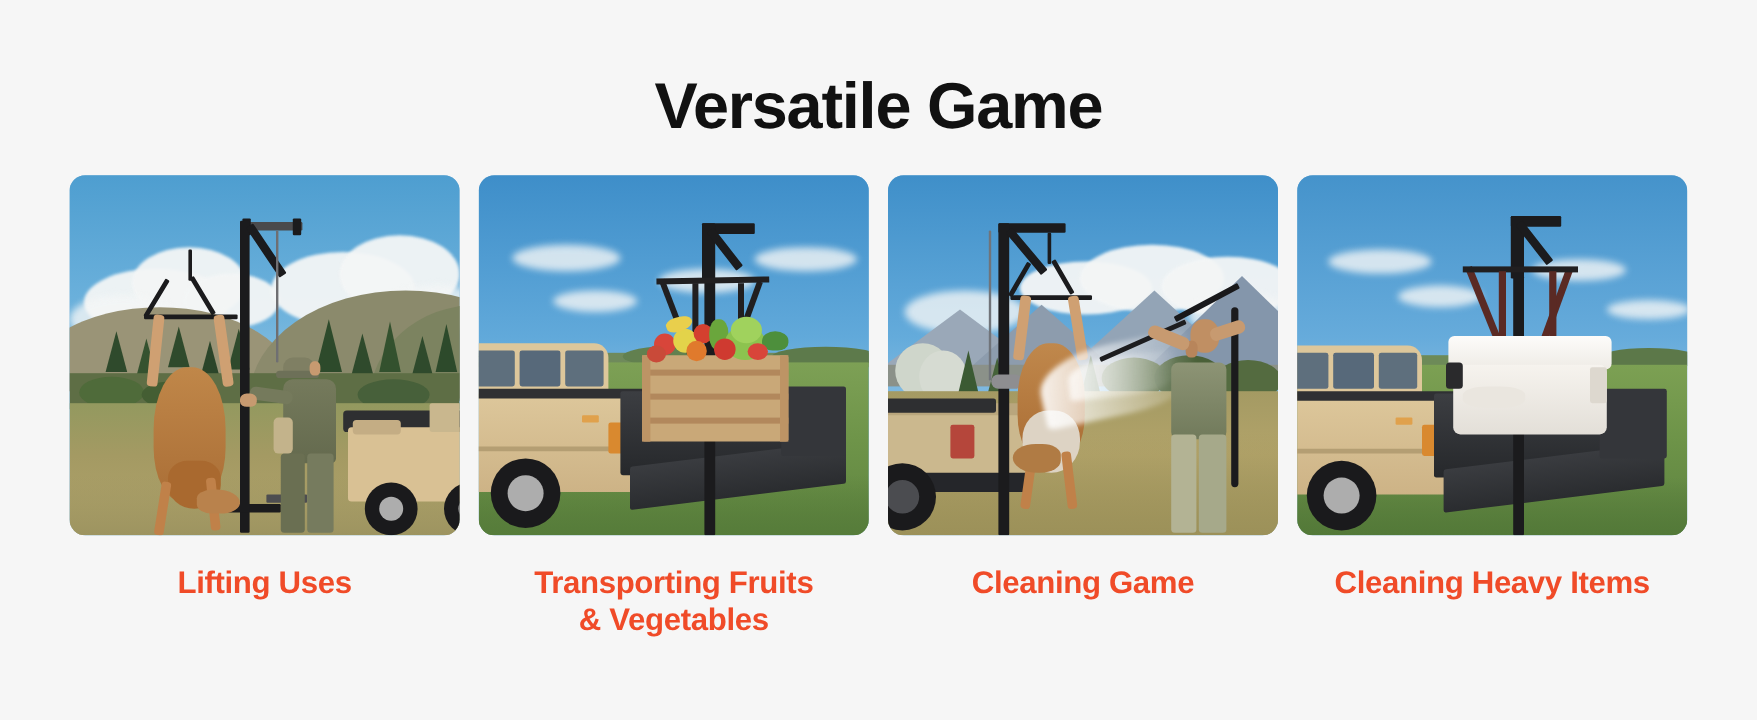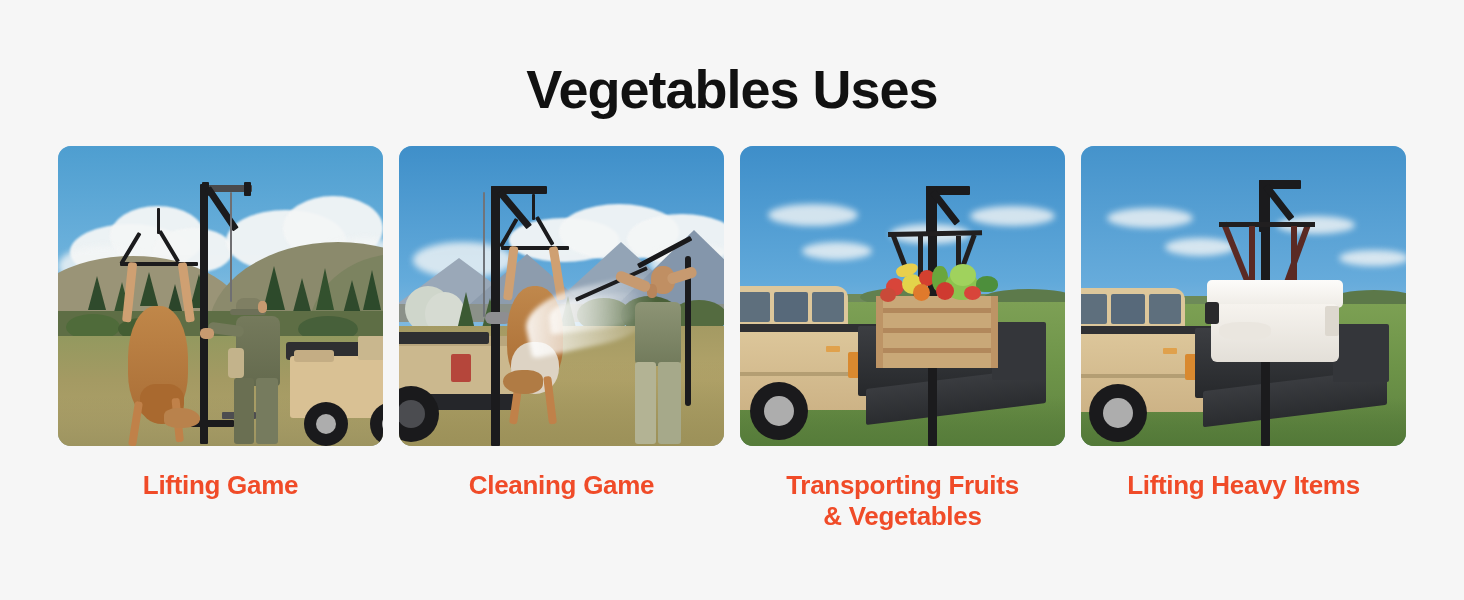--- a/index.html
+++ b/index.html
@@ -153,21 +153,21 @@
   .cooler-lid { position: absolute; background: #fbfaf8; border-radius: 5px; }
   .bed { position: absolute; background: #2f3033; border-radius: 2px; }
   .tailgate { position: absolute; background: #303134; border-radius: 2px; }
 </style>
 </head>
 <body>
 
 <div class="page">
 
   <div class="header">
-    <h1 class="title">Vegetables Uses</h1>
+    <h1 class="title">Versatile Game</h1>
   </div>
 
   <div class="cards">
 
     <div class="card">
       <div class="photo">
         <div class="layer sky"></div>
 
         <div class="cloud" style="left:12px; top:78px; width:120px; height:56px;"></div>
         <div class="cloud" style="left:52px; top:60px; width:95px; height:60px;"></div>
@@ -237,95 +237,21 @@
           <div class="camo" style="left:172px; top:163px; width:36px; height:6px; border-radius:3px; background:#6d7058;"></div>
           <div class="skin" style="left:200px; top:155px; width:9px; height:12px;"></div>
           <div class="camo" style="left:178px; top:170px; width:44px; height:70px; border-radius:8px 8px 4px 4px; background:linear-gradient(#757a5c,#646a4e);"></div>
           <div class="camo" style="left:150px; top:178px; width:36px; height:11px; border-radius:5px; background:#757a5c; transform:rotate(8deg);"></div>
           <div class="skin" style="left:142px; top:182px; width:14px; height:11px;"></div>
           <div class="camo" style="left:176px; top:232px; width:20px; height:66px; border-radius:3px; background:#6a6f52;"></div>
           <div class="camo" style="left:198px; top:232px; width:22px; height:66px; border-radius:3px; background:#767b5e;"></div>
           <div class="camo" style="left:170px; top:202px; width:16px; height:30px; border-radius:4px; background:#c3b38b;"></div>
         </div>
       </div>
-      <div class="caption">Lifting Game</div>
-    </div>
-
-    <div class="card">
-      <div class="photo">
-        <div class="layer sky2"></div>
-        <div class="cloud" style="left:110px; top:72px; width:110px; height:44px;"></div>
-        <div class="cloud" style="left:160px; top:58px; width:120px; height:56px;"></div>
-        <div class="cloud" style="left:228px; top:68px; width:110px; height:50px;"></div>
-        <div class="cloud soft" style="left:14px; top:96px; width:100px; height:36px;"></div>
-        <div class="cloud soft" style="left:250px; top:100px; width:95px; height:34px;"></div>
-
-        <div class="mtn" style="left:150px; top:96px; border-bottom-color:#93a4b6; border-left-width:72px; border-right-width:72px; border-bottom-width:66px;"></div>
-        <div class="mtn" style="left:215px; top:84px; border-bottom-color:#8496ab; border-left-width:80px; border-right-width:80px; border-bottom-width:78px;"></div>
-        <div class="mtn" style="left:-10px; top:112px; border-bottom-color:#9aa8b8; border-left-width:70px; border-right-width:70px; border-bottom-width:52px;"></div>
-        <div class="mtn" style="left:62px; top:108px; border-bottom-color:#8d9cad; border-left-width:66px; border-right-width:66px; border-bottom-width:58px;"></div>
-        <div class="ground" style="top:158px; height:18px; background:#8b9189;"></div>
-
-        <div class="bush" style="left:6px;  top:140px; width:46px; height:46px; background:#cfd6cb;"></div>
-        <div class="bush" style="left:26px; top:146px; width:40px; height:44px; background:#d6dbd2;"></div>
-        <div class="tree" style="left:58px; top:146px; border-bottom:38px solid #3b5a33;"></div>
-        <div class="tree" style="left:82px; top:152px; border-bottom:34px solid #456239;"></div>
-        <div class="tree" style="left:160px; top:150px; border-bottom:36px solid #3f5c35;"></div>
-        <div class="bush" style="left:178px; top:152px; width:54px; height:34px; background:#51663c;"></div>
-        <div class="bush" style="left:222px; top:150px; width:58px; height:38px; background:#4a6038;"></div>
-        <div class="bush" style="left:272px; top:154px; width:56px; height:34px; background:#546b40;"></div>
-
-        <div class="ground" style="top:180px; height:120px; background:linear-gradient(#a49a63 0%, #b3a46a 45%, #a99c64 100%);"></div>
-        <div class="ground" style="top:215px; height:85px; background:linear-gradient(rgba(160,150,95,0), #9c9159);"></div>
-
-        <div class="truck-body" style="left:-30px; top:196px; width:150px; height:58px; background:#cbb88e;"></div>
-        <div class="truck-body" style="left:-30px; top:190px; width:150px; height:10px; background:#b9a67d;"></div>
-        <div class="truck-body" style="left:-30px; top:186px; width:120px; height:12px; background:#2e2f31; border-radius:2px;"></div>
-        <div class="window" style="left:52px; top:208px; width:20px; height:28px; background:#b5463b; border-radius:2px;"></div>
-        <div class="truck-body" style="left:-30px; top:248px; width:150px; height:16px; background:#25262a;"></div>
-        <div class="tire" style="left:-16px; top:240px; width:56px; height:56px;"></div>
-        <div class="rim" style="left:-2px; top:254px; width:28px; height:28px; background:#4b4c50;"></div>
-
-        <div class="mast" style="left:92px; top:40px; width:56px; height:8px;"></div>
-        <div class="mast" style="left:92px; top:40px; width:9px; height:260px;"></div>
-        <div class="mast" style="left:98px; top:48px; width:7px; height:46px; transform:rotate(-40deg); transform-origin:top left;"></div>
-        <div class="mast" style="left:86px; top:166px; width:26px; height:12px; background:#8e8e91; border-radius:6px;"></div>
-        <div class="mast" style="left:84px; top:46px; width:2px; height:125px; background:#70747a;"></div>
-
-        <div class="mast" style="left:133px; top:48px; width:3px; height:26px;"></div>
-        <div class="mast" style="left:116px; top:72px; width:4px; height:32px; transform:rotate(30deg); transform-origin:top left;"></div>
-        <div class="mast" style="left:136px; top:72px; width:4px; height:32px; transform:rotate(-30deg); transform-origin:top left;"></div>
-        <div class="mast" style="left:102px; top:100px; width:68px; height:4px;"></div>
-
-        <div class="deer-leg" style="left:104px; top:100px; width:9px; height:54px; transform:rotate(7deg); background:#cfa072;"></div>
-        <div class="deer-leg" style="left:158px; top:100px; width:9px; height:54px; transform:rotate(-9deg); background:#cfa072;"></div>
-        <div class="deer-body" style="left:108px; top:140px; width:56px; height:100px; background:linear-gradient(#c0884c,#a96c33);"></div>
-        <div class="deer-body" style="left:112px; top:196px; width:48px; height:52px; background:#ddd3c4; border-radius:45% 45% 50% 50%;"></div>
-        <div class="deer-leg" style="left:110px; top:232px; width:8px; height:46px; transform:rotate(8deg);"></div>
-        <div class="deer-leg" style="left:150px; top:230px; width:8px; height:48px; transform:rotate(-7deg);"></div>
-        <div class="deer-body" style="left:104px; top:224px; width:40px; height:24px; background:#b07b44; border-radius:50% 40% 45% 55%;"></div>
-
-        <div class="spray" style="left:126px; top:140px; width:130px; height:60px; transform:rotate(-12deg);"></div>
-        <div class="spray" style="left:150px; top:150px; width:90px; height:34px; transform:rotate(-6deg); opacity:.85;"></div>
-
-        <div class="mast" style="left:176px; top:152px; width:78px; height:4px; background:#1d1d1f; transform:rotate(-24deg); transform-origin:top left;"></div>
-        <div class="mast" style="left:238px; top:118px; width:60px; height:5px; background:#19191b; transform:rotate(-28deg); transform-origin:top left;"></div>
-        <div class="mast" style="left:286px; top:110px; width:6px; height:150px; background:#1b1b1d; border-radius:3px;"></div>
-
-        <div class="person">
-          <div class="skin" style="left:252px; top:120px; width:24px; height:28px; border-radius:45%; background:#c08f63;"></div>
-          <div class="skin" style="left:248px; top:138px; width:10px; height:14px; background:#b8855b;"></div>
-          <div class="camo" style="left:236px; top:156px; width:46px; height:64px; border-radius:6px; background:linear-gradient(#8d9475,#717a5b);"></div>
-          <div class="skin" style="left:216px; top:130px; width:36px; height:11px; border-radius:5px; transform:rotate(22deg);"></div>
-          <div class="skin" style="left:268px; top:124px; width:30px; height:11px; border-radius:5px; transform:rotate(-18deg);"></div>
-          <div class="camo" style="left:236px; top:216px; width:21px; height:82px; border-radius:3px; background:#b3b394;"></div>
-          <div class="camo" style="left:259px; top:216px; width:23px; height:82px; border-radius:3px; background:#a6a98a;"></div>
-        </div>
-      </div>
-      <div class="caption">Cleaning Game</div>
+      <div class="caption">Lifting Uses</div>
     </div>
 
     <div class="card">
       <div class="photo">
         <div class="layer" style="left:0;top:0;width:100%;height:100%;background:linear-gradient(#3e8ec9 0%,#61a9da 45%,#9dc9e7 80%,#cfe2ef 100%);"></div>
         <div class="cloud soft" style="left:28px; top:58px; width:90px; height:22px;"></div>
         <div class="cloud soft" style="left:62px; top:96px; width:70px; height:18px;"></div>
         <div class="cloud soft" style="left:150px; top:78px; width:80px; height:20px;"></div>
         <div class="cloud soft" style="left:230px; top:60px; width:85px; height:20px;"></div>
 
@@ -383,20 +309,94 @@
         <div class="veg" style="left:173px; top:138px; width:17px; height:17px; background:#e07a2c;"></div>
         <div class="veg" style="left:140px; top:142px; width:16px; height:14px; background:#c94a39;"></div>
         <div class="veg" style="left:224px; top:140px; width:17px; height:14px; background:#d8453a;"></div>
       </div>
       <div class="caption">Transporting Fruits
 &amp; Vegetables</div>
     </div>
 
     <div class="card">
       <div class="photo">
+        <div class="layer sky2"></div>
+        <div class="cloud" style="left:110px; top:72px; width:110px; height:44px;"></div>
+        <div class="cloud" style="left:160px; top:58px; width:120px; height:56px;"></div>
+        <div class="cloud" style="left:228px; top:68px; width:110px; height:50px;"></div>
+        <div class="cloud soft" style="left:14px; top:96px; width:100px; height:36px;"></div>
+        <div class="cloud soft" style="left:250px; top:100px; width:95px; height:34px;"></div>
+
+        <div class="mtn" style="left:150px; top:96px; border-bottom-color:#93a4b6; border-left-width:72px; border-right-width:72px; border-bottom-width:66px;"></div>
+        <div class="mtn" style="left:215px; top:84px; border-bottom-color:#8496ab; border-left-width:80px; border-right-width:80px; border-bottom-width:78px;"></div>
+        <div class="mtn" style="left:-10px; top:112px; border-bottom-color:#9aa8b8; border-left-width:70px; border-right-width:70px; border-bottom-width:52px;"></div>
+        <div class="mtn" style="left:62px; top:108px; border-bottom-color:#8d9cad; border-left-width:66px; border-right-width:66px; border-bottom-width:58px;"></div>
+        <div class="ground" style="top:158px; height:18px; background:#8b9189;"></div>
+
+        <div class="bush" style="left:6px;  top:140px; width:46px; height:46px; background:#cfd6cb;"></div>
+        <div class="bush" style="left:26px; top:146px; width:40px; height:44px; background:#d6dbd2;"></div>
+        <div class="tree" style="left:58px; top:146px; border-bottom:38px solid #3b5a33;"></div>
+        <div class="tree" style="left:82px; top:152px; border-bottom:34px solid #456239;"></div>
+        <div class="tree" style="left:160px; top:150px; border-bottom:36px solid #3f5c35;"></div>
+        <div class="bush" style="left:178px; top:152px; width:54px; height:34px; background:#51663c;"></div>
+        <div class="bush" style="left:222px; top:150px; width:58px; height:38px; background:#4a6038;"></div>
+        <div class="bush" style="left:272px; top:154px; width:56px; height:34px; background:#546b40;"></div>
+
+        <div class="ground" style="top:180px; height:120px; background:linear-gradient(#a49a63 0%, #b3a46a 45%, #a99c64 100%);"></div>
+        <div class="ground" style="top:215px; height:85px; background:linear-gradient(rgba(160,150,95,0), #9c9159);"></div>
+
+        <div class="truck-body" style="left:-30px; top:196px; width:150px; height:58px; background:#cbb88e;"></div>
+        <div class="truck-body" style="left:-30px; top:190px; width:150px; height:10px; background:#b9a67d;"></div>
+        <div class="truck-body" style="left:-30px; top:186px; width:120px; height:12px; background:#2e2f31; border-radius:2px;"></div>
+        <div class="window" style="left:52px; top:208px; width:20px; height:28px; background:#b5463b; border-radius:2px;"></div>
+        <div class="truck-body" style="left:-30px; top:248px; width:150px; height:16px; background:#25262a;"></div>
+        <div class="tire" style="left:-16px; top:240px; width:56px; height:56px;"></div>
+        <div class="rim" style="left:-2px; top:254px; width:28px; height:28px; background:#4b4c50;"></div>
+
+        <div class="mast" style="left:92px; top:40px; width:56px; height:8px;"></div>
+        <div class="mast" style="left:92px; top:40px; width:9px; height:260px;"></div>
+        <div class="mast" style="left:98px; top:48px; width:7px; height:46px; transform:rotate(-40deg); transform-origin:top left;"></div>
+        <div class="mast" style="left:86px; top:166px; width:26px; height:12px; background:#8e8e91; border-radius:6px;"></div>
+        <div class="mast" style="left:84px; top:46px; width:2px; height:125px; background:#70747a;"></div>
+
+        <div class="mast" style="left:133px; top:48px; width:3px; height:26px;"></div>
+        <div class="mast" style="left:116px; top:72px; width:4px; height:32px; transform:rotate(30deg); transform-origin:top left;"></div>
+        <div class="mast" style="left:136px; top:72px; width:4px; height:32px; transform:rotate(-30deg); transform-origin:top left;"></div>
+        <div class="mast" style="left:102px; top:100px; width:68px; height:4px;"></div>
+
+        <div class="deer-leg" style="left:104px; top:100px; width:9px; height:54px; transform:rotate(7deg); background:#cfa072;"></div>
+        <div class="deer-leg" style="left:158px; top:100px; width:9px; height:54px; transform:rotate(-9deg); background:#cfa072;"></div>
+        <div class="deer-body" style="left:108px; top:140px; width:56px; height:100px; background:linear-gradient(#c0884c,#a96c33);"></div>
+        <div class="deer-body" style="left:112px; top:196px; width:48px; height:52px; background:#ddd3c4; border-radius:45% 45% 50% 50%;"></div>
+        <div class="deer-leg" style="left:110px; top:232px; width:8px; height:46px; transform:rotate(8deg);"></div>
+        <div class="deer-leg" style="left:150px; top:230px; width:8px; height:48px; transform:rotate(-7deg);"></div>
+        <div class="deer-body" style="left:104px; top:224px; width:40px; height:24px; background:#b07b44; border-radius:50% 40% 45% 55%;"></div>
+
+        <div class="spray" style="left:126px; top:140px; width:130px; height:60px; transform:rotate(-12deg);"></div>
+        <div class="spray" style="left:150px; top:150px; width:90px; height:34px; transform:rotate(-6deg); opacity:.85;"></div>
+
+        <div class="mast" style="left:176px; top:152px; width:78px; height:4px; background:#1d1d1f; transform:rotate(-24deg); transform-origin:top left;"></div>
+        <div class="mast" style="left:238px; top:118px; width:60px; height:5px; background:#19191b; transform:rotate(-28deg); transform-origin:top left;"></div>
+        <div class="mast" style="left:286px; top:110px; width:6px; height:150px; background:#1b1b1d; border-radius:3px;"></div>
+
+        <div class="person">
+          <div class="skin" style="left:252px; top:120px; width:24px; height:28px; border-radius:45%; background:#c08f63;"></div>
+          <div class="skin" style="left:248px; top:138px; width:10px; height:14px; background:#b8855b;"></div>
+          <div class="camo" style="left:236px; top:156px; width:46px; height:64px; border-radius:6px; background:linear-gradient(#8d9475,#717a5b);"></div>
+          <div class="skin" style="left:216px; top:130px; width:36px; height:11px; border-radius:5px; transform:rotate(22deg);"></div>
+          <div class="skin" style="left:268px; top:124px; width:30px; height:11px; border-radius:5px; transform:rotate(-18deg);"></div>
+          <div class="camo" style="left:236px; top:216px; width:21px; height:82px; border-radius:3px; background:#b3b394;"></div>
+          <div class="camo" style="left:259px; top:216px; width:23px; height:82px; border-radius:3px; background:#a6a98a;"></div>
+        </div>
+      </div>
+      <div class="caption">Cleaning Game</div>
+    </div>
+
+    <div class="card">
+      <div class="photo">
         <div class="layer" style="left:0;top:0;width:100%;height:100%;background:linear-gradient(#4593cb 0%,#66abdb 45%,#a2cbe7 80%,#d2e4f0 100%);"></div>
         <div class="cloud soft" style="left:26px; top:62px; width:86px; height:20px;"></div>
         <div class="cloud soft" style="left:84px; top:92px; width:70px; height:18px;"></div>
         <div class="cloud soft" style="left:196px; top:70px; width:78px; height:18px;"></div>
         <div class="cloud soft" style="left:258px; top:104px; width:70px; height:16px;"></div>
 
         <div class="ground" style="top:150px; height:12px; background:#6d8a58;"></div>
         <div class="bush" style="left:0px;   top:144px; width:76px; height:18px; background:#5e7b4b;"></div>
         <div class="bush" style="left:130px; top:145px; width:86px; height:17px; background:#62804f;"></div>
         <div class="bush" style="left:250px; top:144px; width:86px; height:18px; background:#5c7849;"></div>
@@ -429,17 +429,17 @@
         <div class="strap" style="left:138px; top:76px; width:96px; height:5px;"></div>
         <div class="strapbrown" style="left:168px; top:80px; width:6px; height:132px;"></div>
         <div class="strapbrown" style="left:210px; top:80px; width:6px; height:130px;"></div>
 
         <div class="cooler-lid" style="left:126px; top:134px; width:136px; height:28px; background:linear-gradient(#fdfcfa,#eeebe5);"></div>
         <div class="cooler" style="left:130px; top:158px; width:128px; height:58px; background:linear-gradient(#f6f3ee,#e3dfd8);"></div>
         <div class="cooler" style="left:124px; top:156px; width:14px; height:22px; background:#2a2a2c; border-radius:3px;"></div>
         <div class="cooler" style="left:138px; top:176px; width:52px; height:18px; background:#eae6df; border-radius:40%;"></div>
         <div class="cooler" style="left:244px; top:160px; width:14px; height:30px; background:#ddd8cf; border-radius:2px;"></div>
       </div>
-      <div class="caption">Lifting Heavy Items</div>
+      <div class="caption">Cleaning Heavy Items</div>
     </div>
 
   </div>
 </div>
 
 </body></html>

